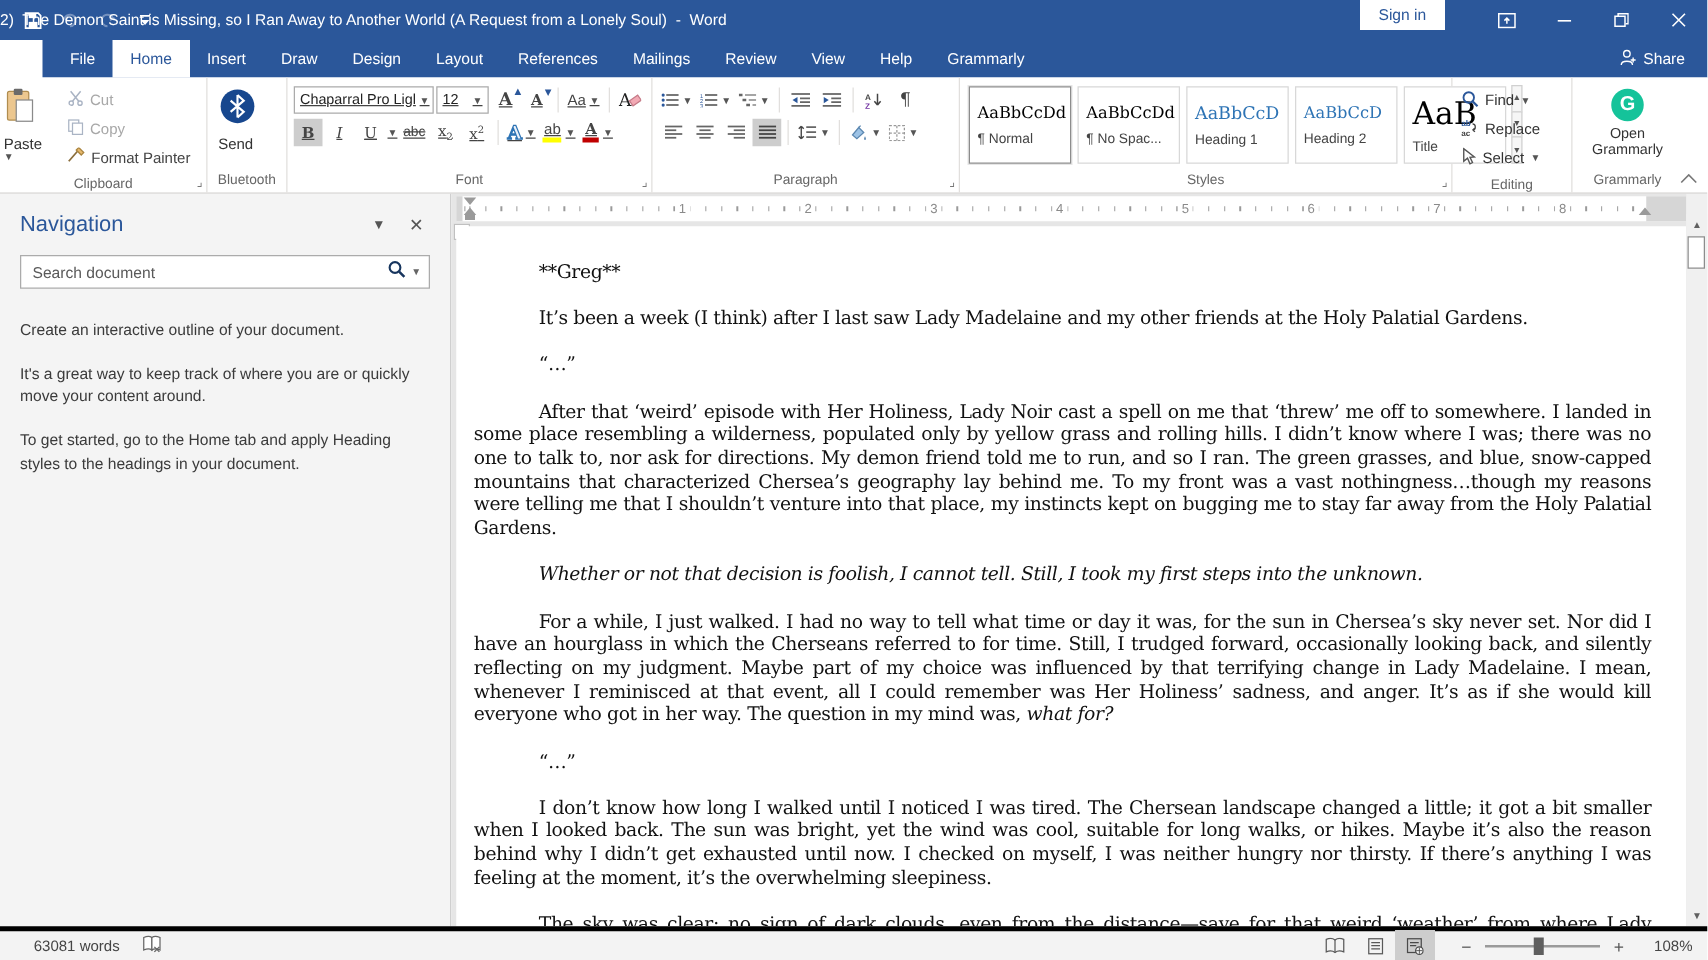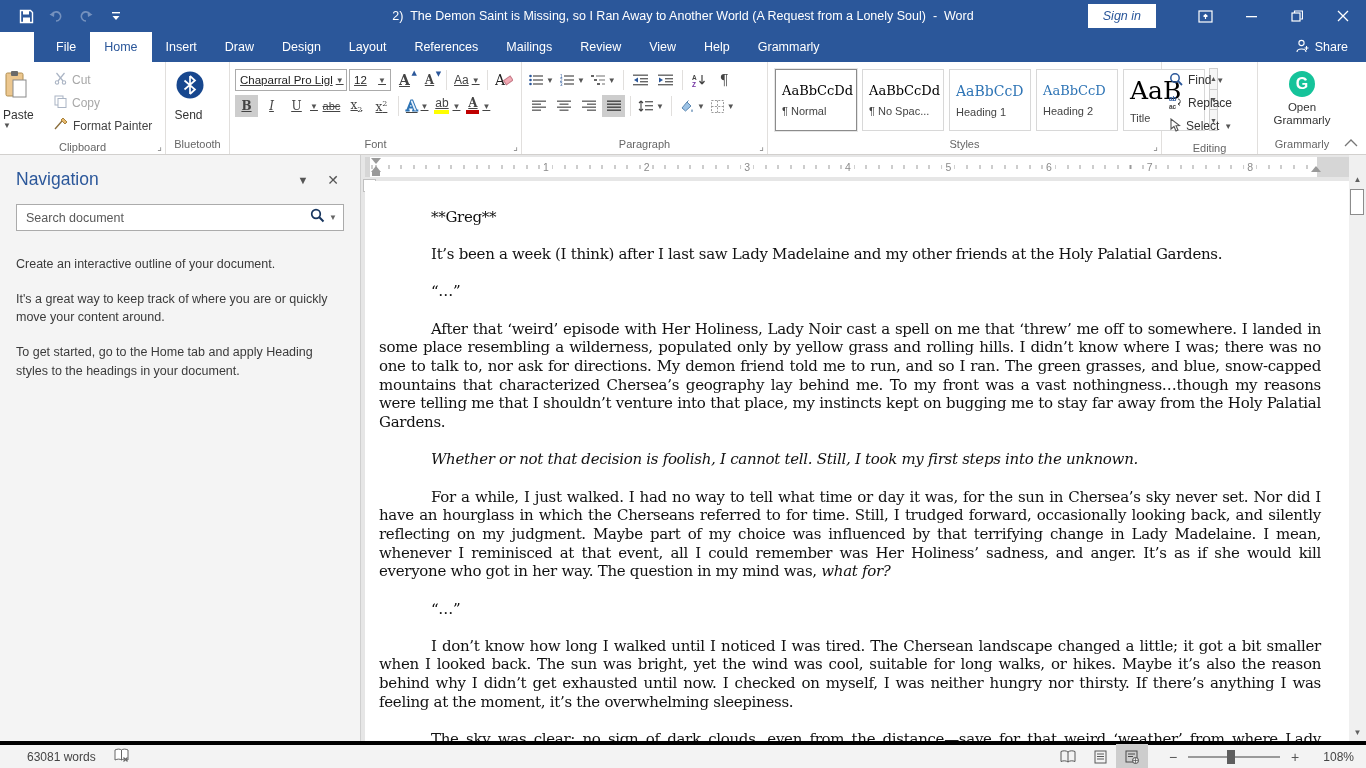--- a/index.html
+++ b/index.html
@@ -5,22 +5,22 @@
   * { margin:0; padding:0; box-sizing:border-box; }
   html,body { width:1366px; height:768px; overflow:hidden; font-family:"Liberation Sans", sans-serif; }
   .app { position:relative; width:1366px; height:768px; background:#fff; }
 
   
   .titlebar { position:absolute; top:0; left:0; right:0; height:32px; background:#2b579a; display:flex; align-items:center; color:#fff; }
   .qat { display:flex; align-items:center; gap:2px; padding-left:12px; }
   .qat .qbtn { width:28px; height:26px; display:flex; align-items:center; justify-content:center; }
   .qat svg { display:block; }
   .dim { opacity:.45; }
-  .apptitle { position:absolute; left:0; right:0; text-align:center; font-size:12.5px; white-space:pre; pointer-events:none; }
-  .title-right { margin-left:auto; display:flex; align-items:center; height:32px;font-style:italic; }
+  .apptitle { position:absolute; left:0; right:0; text-align:left; font-size:12.5px; white-space:pre; pointer-events:none; }
+  .title-right { margin-left:auto; display:flex; align-items:flex-start; height:32px; }
   .signin { background:#fff; color:#2b579a; font-size:12.5px; padding:5px 15px; margin-right:26px; cursor:pointer; }
   .winbtn { width:46px; height:32px; display:flex; align-items:center; justify-content:center; }
 
   
   .tabrow { position:absolute; top:32px; left:0; right:0; height:30px; background:#2b579a; display:flex; align-items:stretch; color:#fff; font-size:12.5px;margin-left:34px; }
   .rtabs { display:flex; align-items:stretch; padding-left:8px; }
   .rtab { padding:0 14px; display:flex; align-items:center; cursor:pointer; }
   .rtab.active { background:#fff; color:#2b579a; }
   .tellme { display:flex; align-items:center; gap:7px; margin-left:14px; white-space:nowrap; }
   .share { margin-left:auto; display:flex; align-items:center; gap:6px; padding-right:18px; }

